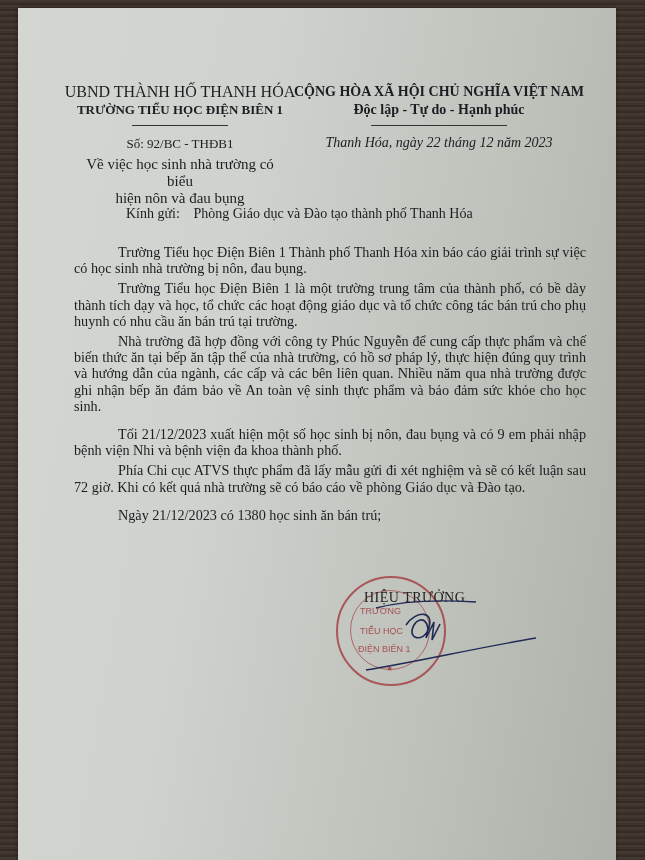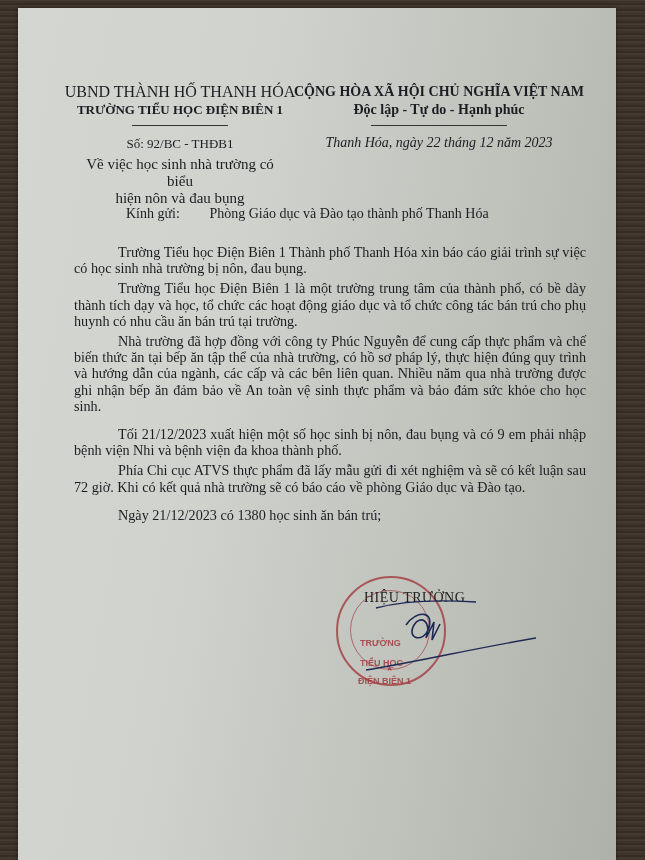--- a/index.html
+++ b/index.html
@@ -21,39 +21,39 @@
     .hdr-left .l2 { font-size: 13px; line-height: 18px; font-weight: bold; }
     .hdr-left .rule { width: 96px; height: 1px; background: #333; margin: 6px auto 6px; }
     .hdr-left .l3 { font-size: 13px; line-height: 20px; margin-top: 8px; }
     .hdr-left .l4 { font-size: 15px; line-height: 17px; white-space: normal; width: 200px; margin: 2px auto 0; }
     .hdr-right { left: 262px; top: 75px; width: 318px; text-align: center; }
     .hdr-right .r1 { font-size: 14px; line-height: 18px; font-weight: bold; }
     .hdr-right .r2 { font-size: 14px; line-height: 18px; font-weight: bold; }
     .hdr-right .rule { width: 136px; height: 1px; background: #333; margin: 6px auto 8px; }
     .hdr-right .r3 { font-size: 14px; font-style: italic; line-height: 18px; }
     .recipient { left: 108px; top: 198px; font-size: 14px; }
-    .recipient .to-label { margin-right: 26px; }
+    .recipient .to-label { margin-right: 10px; }
     .body-text {
       position: absolute; left: 52px; top: 232px; width: 520px;
       font-size: 14.2px; line-height: 16.2px; text-align: justify;
     }
     .body-text p { margin: 4px; text-indent: 44px; }
     .body-text p.gap { margin-top: 12px; }
     .sig { position: absolute; left: 318px; top: 562px; width: 200px; height: 170px; }
     .seal {
       position: absolute; left: 0; top: 6px; width: 106px; height: 106px;
       border: 2px solid rgba(160,50,55,0.75); border-radius: 50%;
     }
     .seal-inner {
       position: absolute; left: 12px; top: 12px; width: 78px; height: 78px;
       border: 1.5px solid rgba(160,50,55,0.65); border-radius: 50%;
     }
     .seal-text {
-      position: absolute; font-family: "Liberation Sans", sans-serif; font-weight: bold;
-      color: rgba(160,50,55,0.8); font-size: 9px; white-space: nowrap; margin-top: 32px;
+      position: absolute; font-family: "Liberation Sans", sans-serif; font-weight: normal;
+      color: rgba(160,50,55,0.8); font-size: 9px; white-space: nowrap;
     }
     .seal-star { position: absolute; left: 48px; top: 86px; color: rgba(160,50,55,0.8); font-size: 8px; }
     .title-sig {
       position: absolute; left: 28px; top: 20px; font-size: 14px; letter-spacing: 0.5px; color: #222;
     }
     .name-sig {
       position: absolute; left: 48px; top: 117px; font-family: "DejaVu Serif", serif; font-style: italic;
       font-size: 17px; color: #8a3b34;
     }
     .scribble { position: absolute; left: 0; top: 0; }

